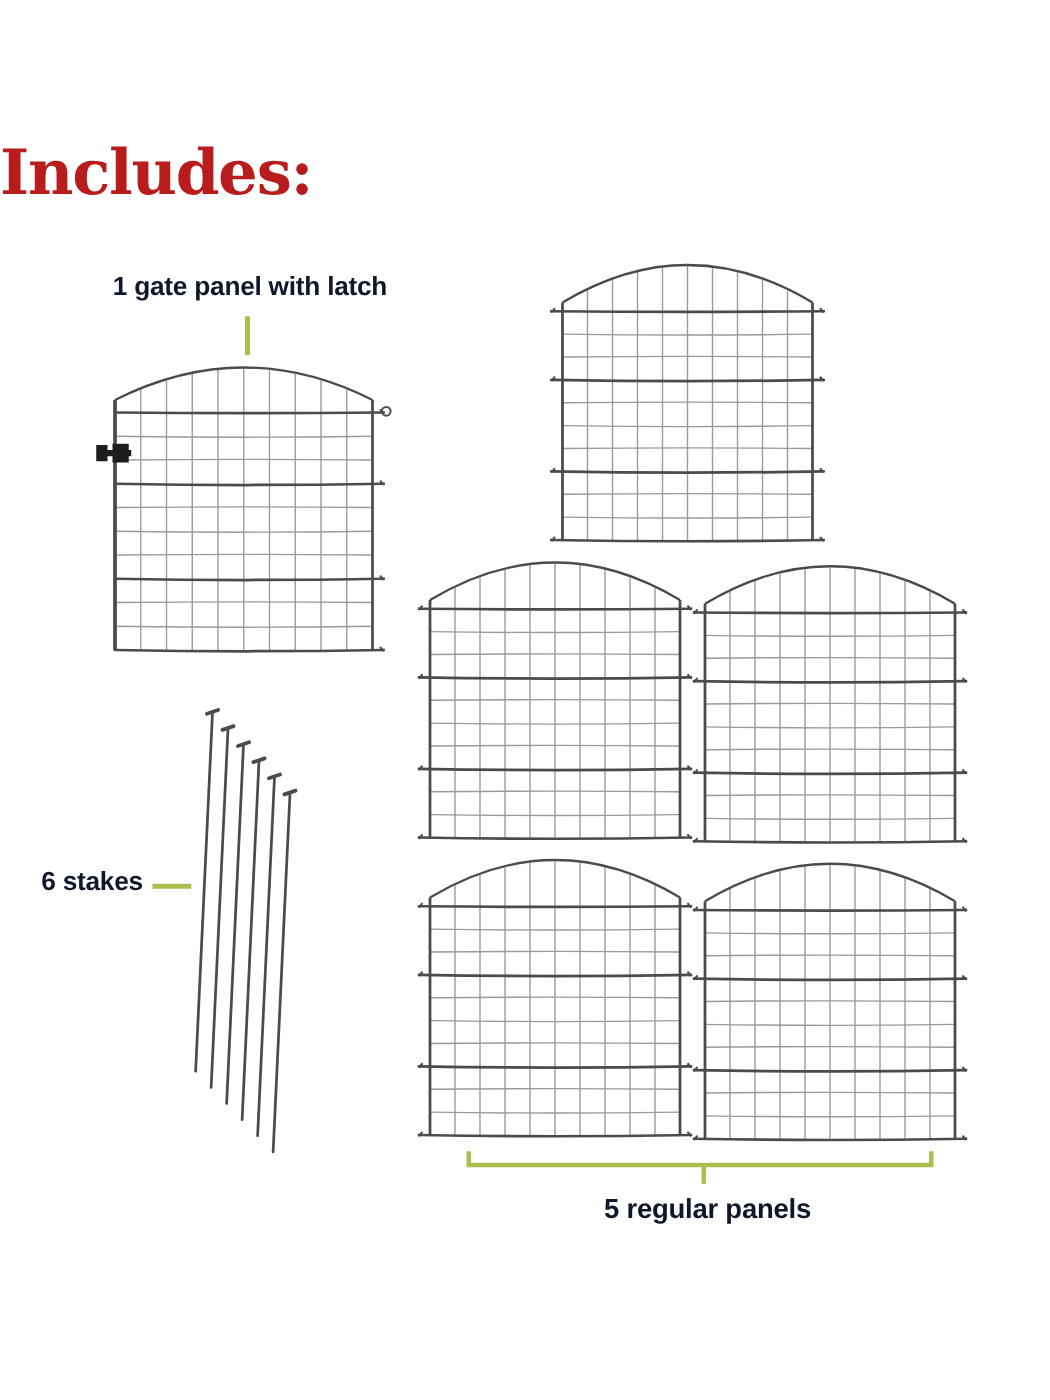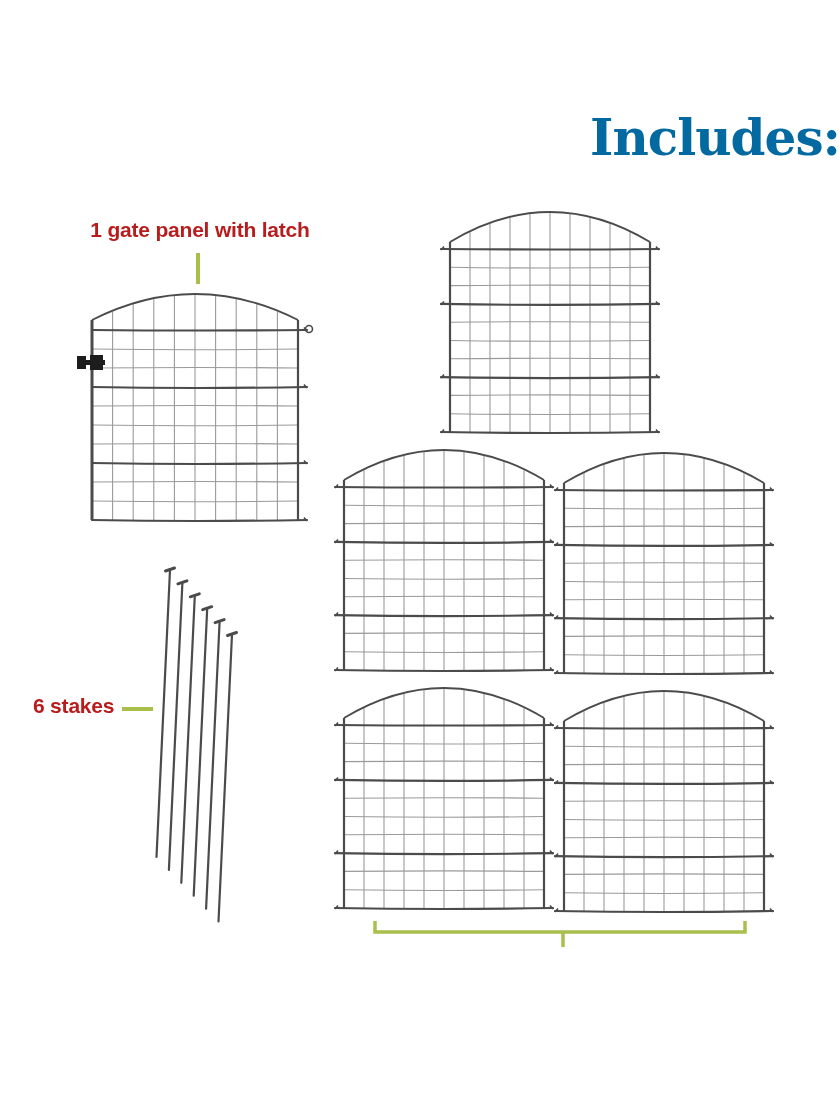--- a/index.html
+++ b/index.html
@@ -2,25 +2,25 @@
 <html><head>
 <meta charset="utf-8">
 <style>
   html,body{margin:0;padding:0;background:#fff;}
   #canvas{
     position:relative;width:840px;height:1120px;background:#ffffff;
     overflow:hidden;font-family:"Liberation Sans",sans-serif;
   }
   #page-title{
     position:absolute;top:108px;left:0;width:100%;margin:0;
-    text-align:right;font-family:"DejaVu Serif",serif;font-weight:700;
-    font-size:50px;letter-spacing:-1px;color:#0369a1;
+    text-align:left;font-family:"DejaVu Serif",serif;font-weight:700;
+    font-size:50px;letter-spacing:-1px;color:#b91c1c;
   }
   .part-label{
-    position:absolute;color:#b91c1c;font-weight:700;font-size:21px;
+    position:absolute;color:#0f172a;font-weight:700;font-size:21px;
     letter-spacing:-0.2px;white-space:nowrap;
   }
   #gate-label{top:218px;left:200px;transform:translateX(-50%);}
   #stakes-label{top:694px;left:33px;font-size:21px;}
   #panels-label{top:954px;left:566px;transform:translateX(-50%);font-size:22px;}
   .pointer{position:absolute;background:#a9bf4c;}
   #gate-pointer{left:196px;top:253px;width:4px;height:31px;}
   #stakes-pointer{left:122px;top:707px;width:31px;height:4px;}
   svg{position:absolute;display:block;}
   #gate-svg{left:70px;top:286px;}
@@ -255,13 +255,14 @@
       <line x1="219" y1="227" x2="216" y2="223.5" stroke="#4b4b4b" stroke-width="1.6"></line>
       <path d="M 10 36 Q 110 -24 210 36" stroke="#4b4b4b" stroke-width="1.8" fill="none"></path>
       <line x1="10" y1="36" x2="10" y2="226" stroke="#4b4b4b" stroke-width="2.2"></line>
       <line x1="210" y1="36" x2="210" y2="226" stroke="#4b4b4b" stroke-width="2.2"></line>
     </svg>
 
   <svg id="bracket-svg" width="385" height="36" viewBox="0 0 385 36">
       <path d="M 7 6 L 7 17 L 377 17 L 377 6 M 195 17 L 195 32" stroke="#a9bf4c" stroke-width="3.5" fill="none"></path>
     </svg>
 
+  <div class="part-label" id="panels-label">5 regular panels</div>
 </div>
 
 </body></html>

